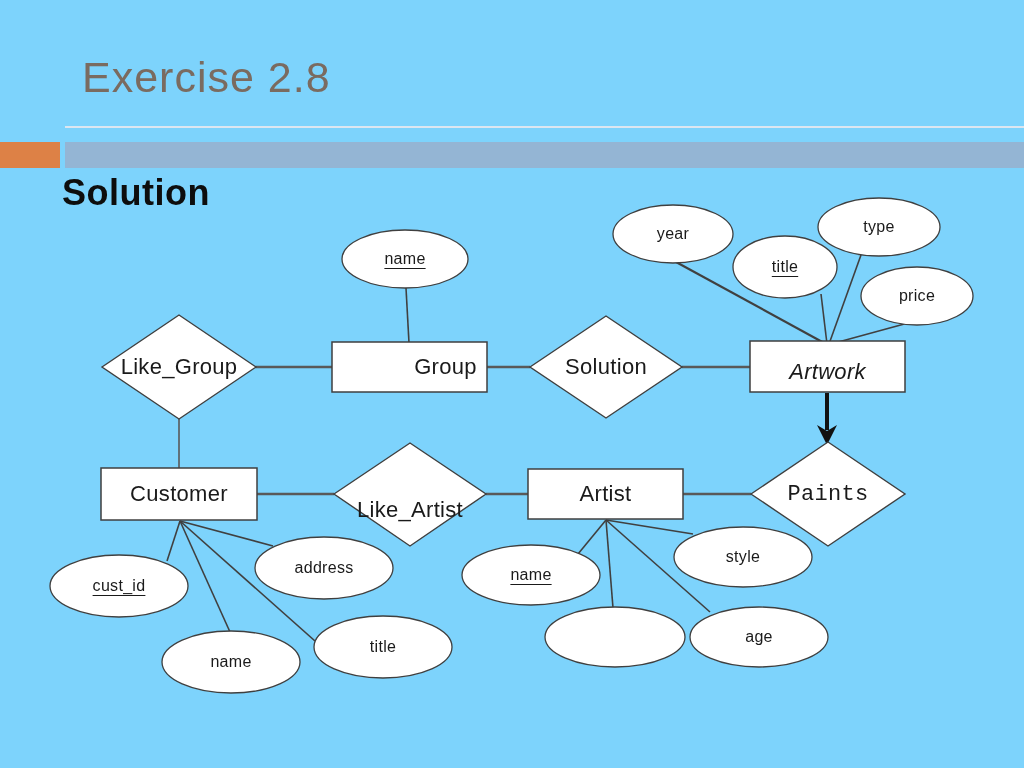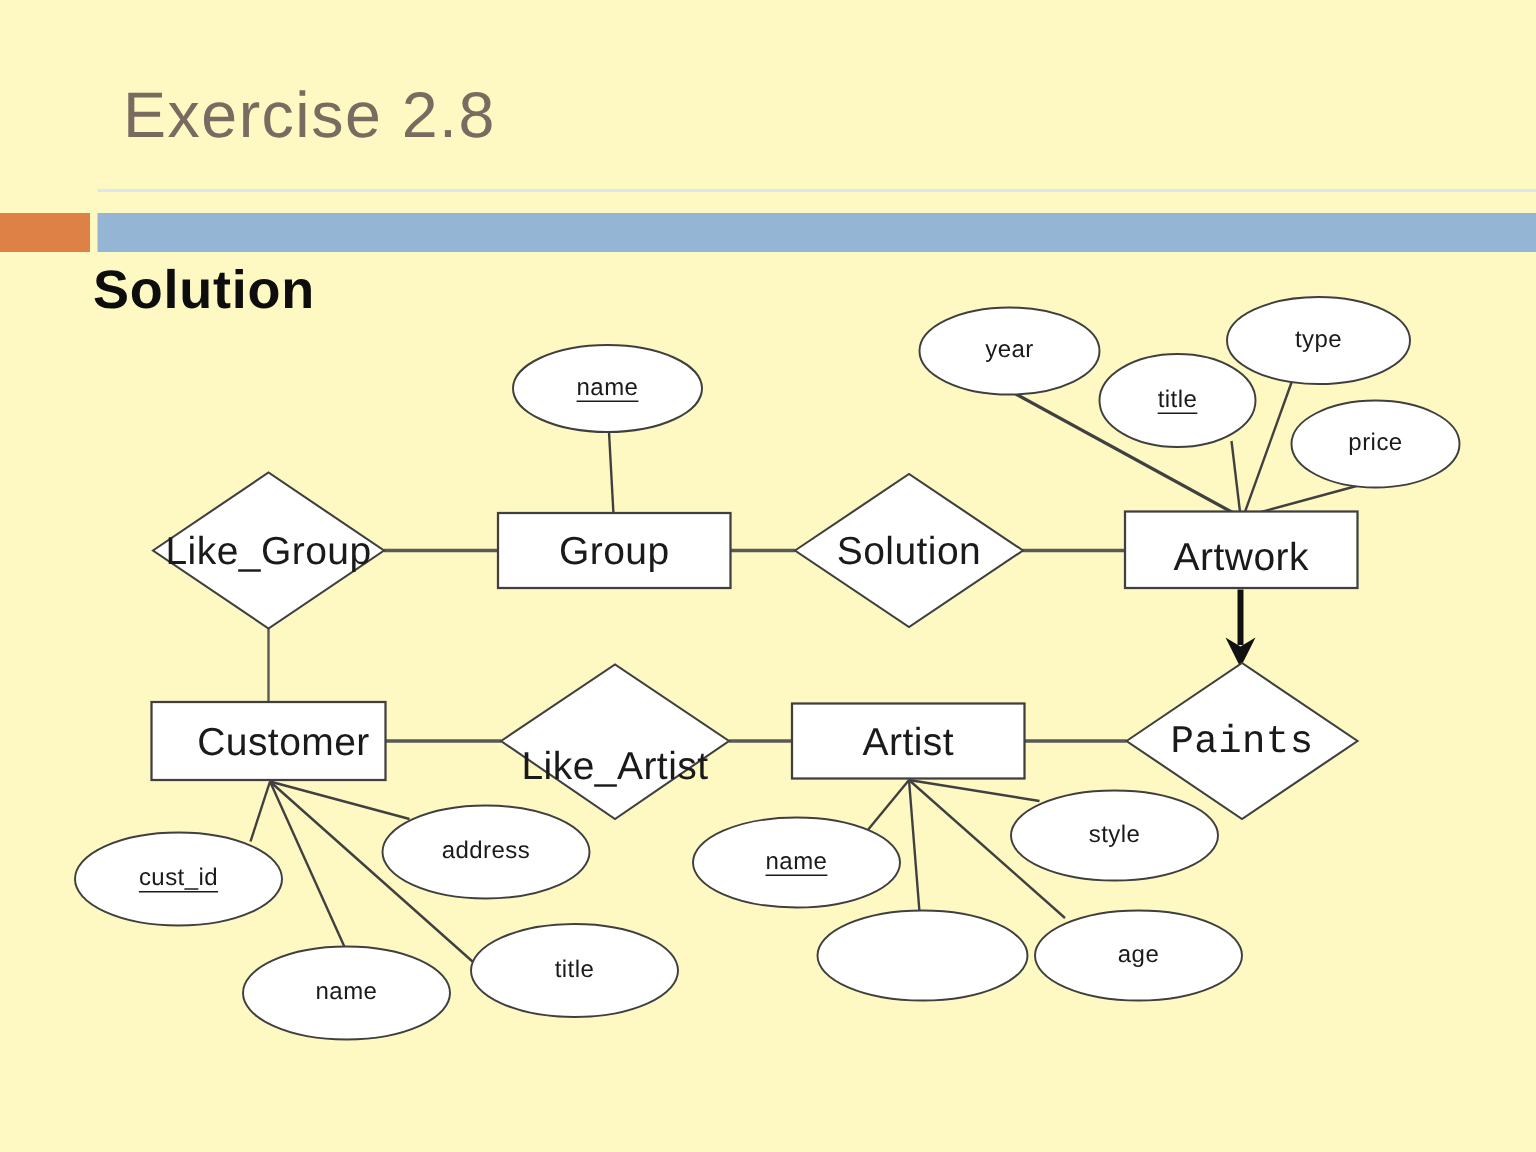--- a/index.html
+++ b/index.html
@@ -1,27 +1,27 @@
 <!DOCTYPE html>
 <html><head>
 <meta charset="utf-8">
 <style>
   html,body{margin:0;padding:0;background:#fff;}
   body{width:1024px;height:768px;font-family:"Liberation Sans",sans-serif;overflow:hidden;}
-  .slide{position:relative;width:1024px;height:768px;background:#fef9c3;}
+  .slide{position:relative;width:1024px;height:768px;background:#7dd3fc;}
   .slide-title{position:absolute;left:82px;top:56px;font-size:43px;line-height:1.0;
     color:#7a6b60;letter-spacing:1px;font-weight:400;}
   .faint-rule{position:absolute;left:65px;top:126px;width:959px;height:2px;background:#dce6f0;}
   .accent-orange{position:absolute;left:0;top:142px;width:60px;height:26px;background:#dd8146;}
   .accent-blue{position:absolute;left:65px;top:142px;width:959px;height:26px;background:#94b5d4;}
   .slide-subtitle{position:absolute;left:62px;top:172px;font-size:36px;font-weight:700;
     color:#0d0d0d;letter-spacing:0.5px;}
   svg.diagram{position:absolute;left:0;top:0;width:1024px;height:768px;}
   .lbl{position:absolute;display:flex;align-items:center;justify-content:center;
-    color:#1a1a1a;font-size:26px;letter-spacing:0.3px;white-space:nowrap;}
+    color:#1a1a1a;font-size:22px;letter-spacing:0.3px;white-space:nowrap;}
   .lbl.attr{font-size:16px;}
   .lbl.key{text-decoration:underline;text-underline-offset:4px;}
 </style>
 </head>
 <body>
 
 <div class="slide">
 
   <div class="slide-title">Exercise 2.8</div>
   <div class="faint-rule"></div>
@@ -83,23 +83,23 @@
       <ellipse cx="324" cy="568" rx="69" ry="31"></ellipse>
       <ellipse cx="231" cy="662" rx="69" ry="31"></ellipse>
       <ellipse cx="383" cy="647" rx="69" ry="31"></ellipse>
       <ellipse cx="531" cy="575" rx="69" ry="30"></ellipse>
       <ellipse cx="743" cy="557" rx="69" ry="30"></ellipse>
       <ellipse cx="615" cy="637" rx="70" ry="30"></ellipse>
       <ellipse cx="759" cy="637" rx="69" ry="30"></ellipse>
     </g>
   </svg>
 
-  <div class="lbl" style="left:332px;top:342px;width:155px;height:50px;">Group</div>
-  <div class="lbl" style="left:750px;top:341px;width:155px;height:61px;">Artwork</div>
-  <div class="lbl" style="left:101px;top:468px;width:156px;height:52px;padding-left:10px;">Customer</div>
+  <div class="lbl" style="left:332px;top:342px;width:155px;height:50px;padding-left:36px;">Group</div>
+  <div class="lbl" style="left:750px;top:341px;width:155px;height:61px;font-style:italic;">Artwork</div>
+  <div class="lbl" style="left:101px;top:468px;width:156px;height:52px;">Customer</div>
   <div class="lbl" style="left:528px;top:469px;width:155px;height:50px;">Artist</div>
 
   <div class="lbl" style="left:102px;top:341px;width:154px;height:52px;">Like_Group</div>
   <div class="lbl" style="left:530px;top:341px;width:152px;height:52px;">Solution</div>
   <div class="lbl" style="left:334px;top:484px;width:152px;height:52px;text-align:right;">Like_Artist</div>
   <div class="lbl" style="left:751px;top:468px;width:154px;height:52px;font-family:Liberation Mono, monospace;">Paints</div>
 
   <div class="lbl attr key" style="left:342px;top:230px;width:126px;height:58px;">name</div>
   <div class="lbl attr" style="left:613px;top:205px;width:120px;height:58px;">year</div>
   <div class="lbl attr key" style="left:733px;top:236px;width:104px;height:62px;">title</div>

